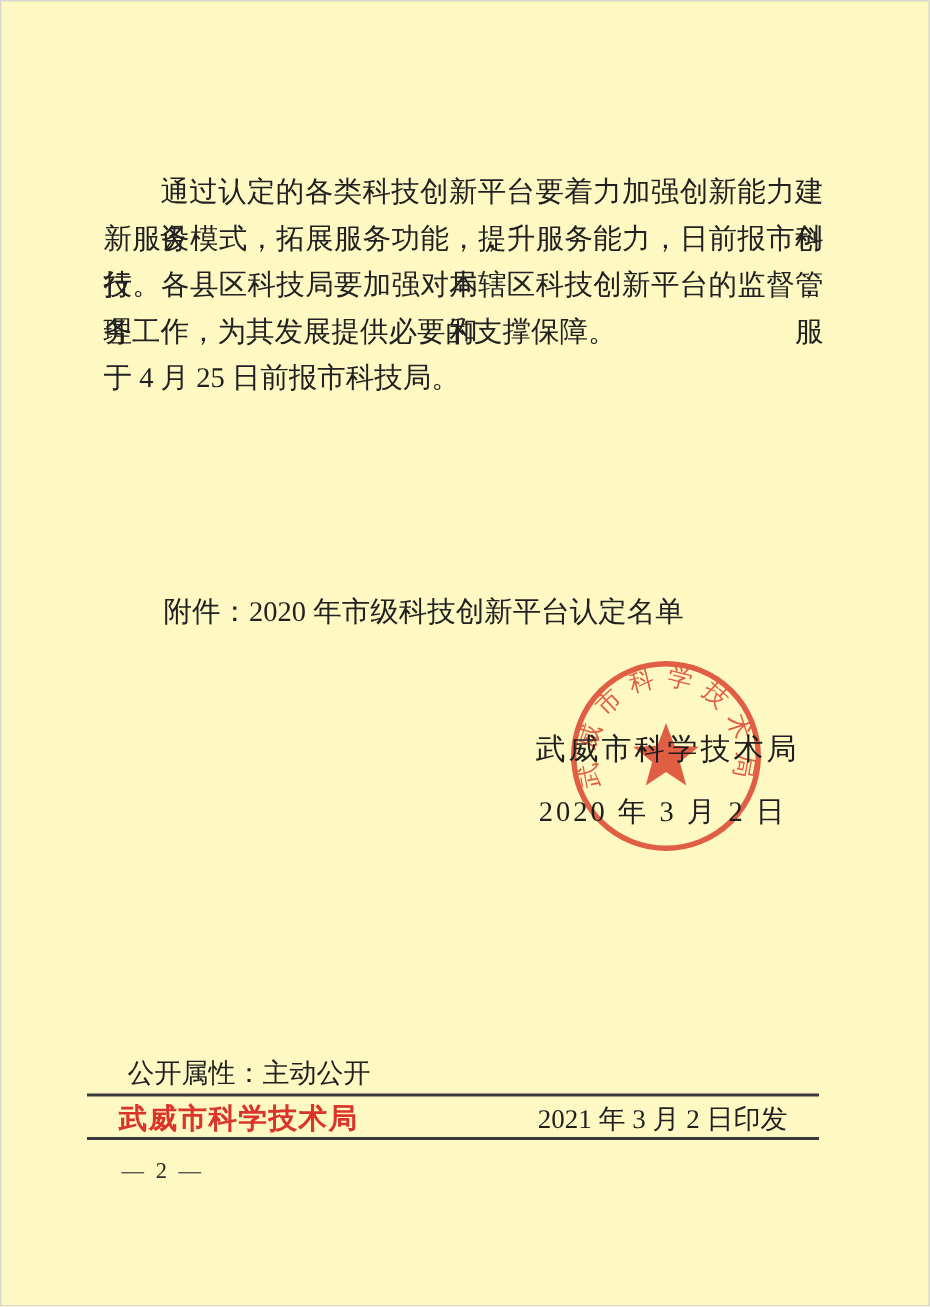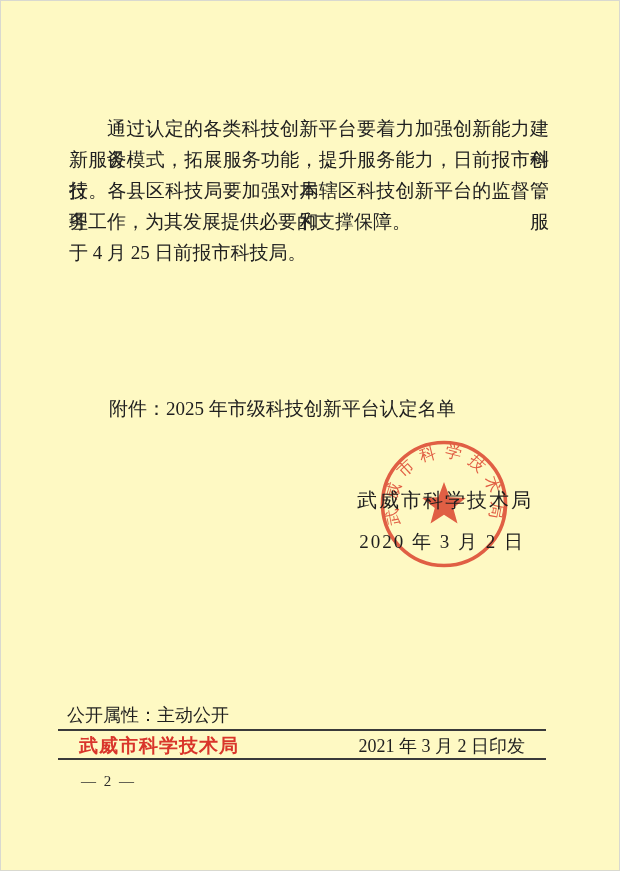--- a/index.html
+++ b/index.html
@@ -43,21 +43,21 @@
   }
   .signature .agency {
     font-size:20px; line-height:26px;
     letter-spacing:2px; white-space:nowrap;
   }
   .signature .sign-date {
     font-size:19px; line-height:26px; margin-top:16px;
     letter-spacing:2px; white-space:nowrap;
   }
   .disclosure {
-    position:absolute; top:702px; left:66px;
+    position:absolute; top:702px; left:84px;
     font-size:18px; line-height:24px; color:#1f1f1f;
     white-space:nowrap;
   }
   .rule {
     position:absolute; left:57px; width:488px; height:2px;
     background:#3a3a3a;
   }
   .rule1 { top:728px; }
   .rule2 { top:757px; }
   .issuer-row {
@@ -85,21 +85,21 @@
 <div class="page">
 
   <div class="body-text">
     <div class="bodyline just indent">通过认定的各类科技创新平台要着力加强创新能力建设，创</div>
     <div class="bodyline just">新服务模式，拓展服务功能，提升服务能力，日前报市科技局，</div>
     <div class="bodyline just">行。各县区科技局要加强对本辖区科技创新平台的监督管理和服</div>
     <div class="bodyline">务工作，为其发展提供必要的支撑保障。</div>
     <div class="bodyline">于 4 月 25 日前报市科技局。</div>
   </div>
 
-  <div class="attachment">附件：2025 年市级科技创新平台认定名单</div>
+  <div class="attachment">附件：2020 年市级科技创新平台认定名单</div>
 
   <svg class="seal" width="134" height="134" viewBox="0 0 134 134" xmlns="http://www.w3.org/2000/svg">
     <defs>
       <path id="sealArc" d="M 25.5,89.1 A 47,47 0 1 1 108.5,89.1" fill="none"></path>
     </defs>
     <circle cx="67" cy="67" r="61.5" fill="none" stroke="#dd4a33" stroke-width="3.6"></circle>
     <polygon points="67,45 72.7,60.2 88.9,60.9 76.2,71 80.5,86.6 67,77.7 53.5,86.6 57.8,71 45.1,60.9 61.3,60.2" fill="#dd4a33"></polygon>
     <text font-size="16.5" fill="#dd4a33" font-family="Liberation Serif, DejaVu Serif, serif" letter-spacing="7">
       <textPath href="#sealArc" startOffset="50%" text-anchor="middle">武威市科学技术局</textPath>
     </text>

